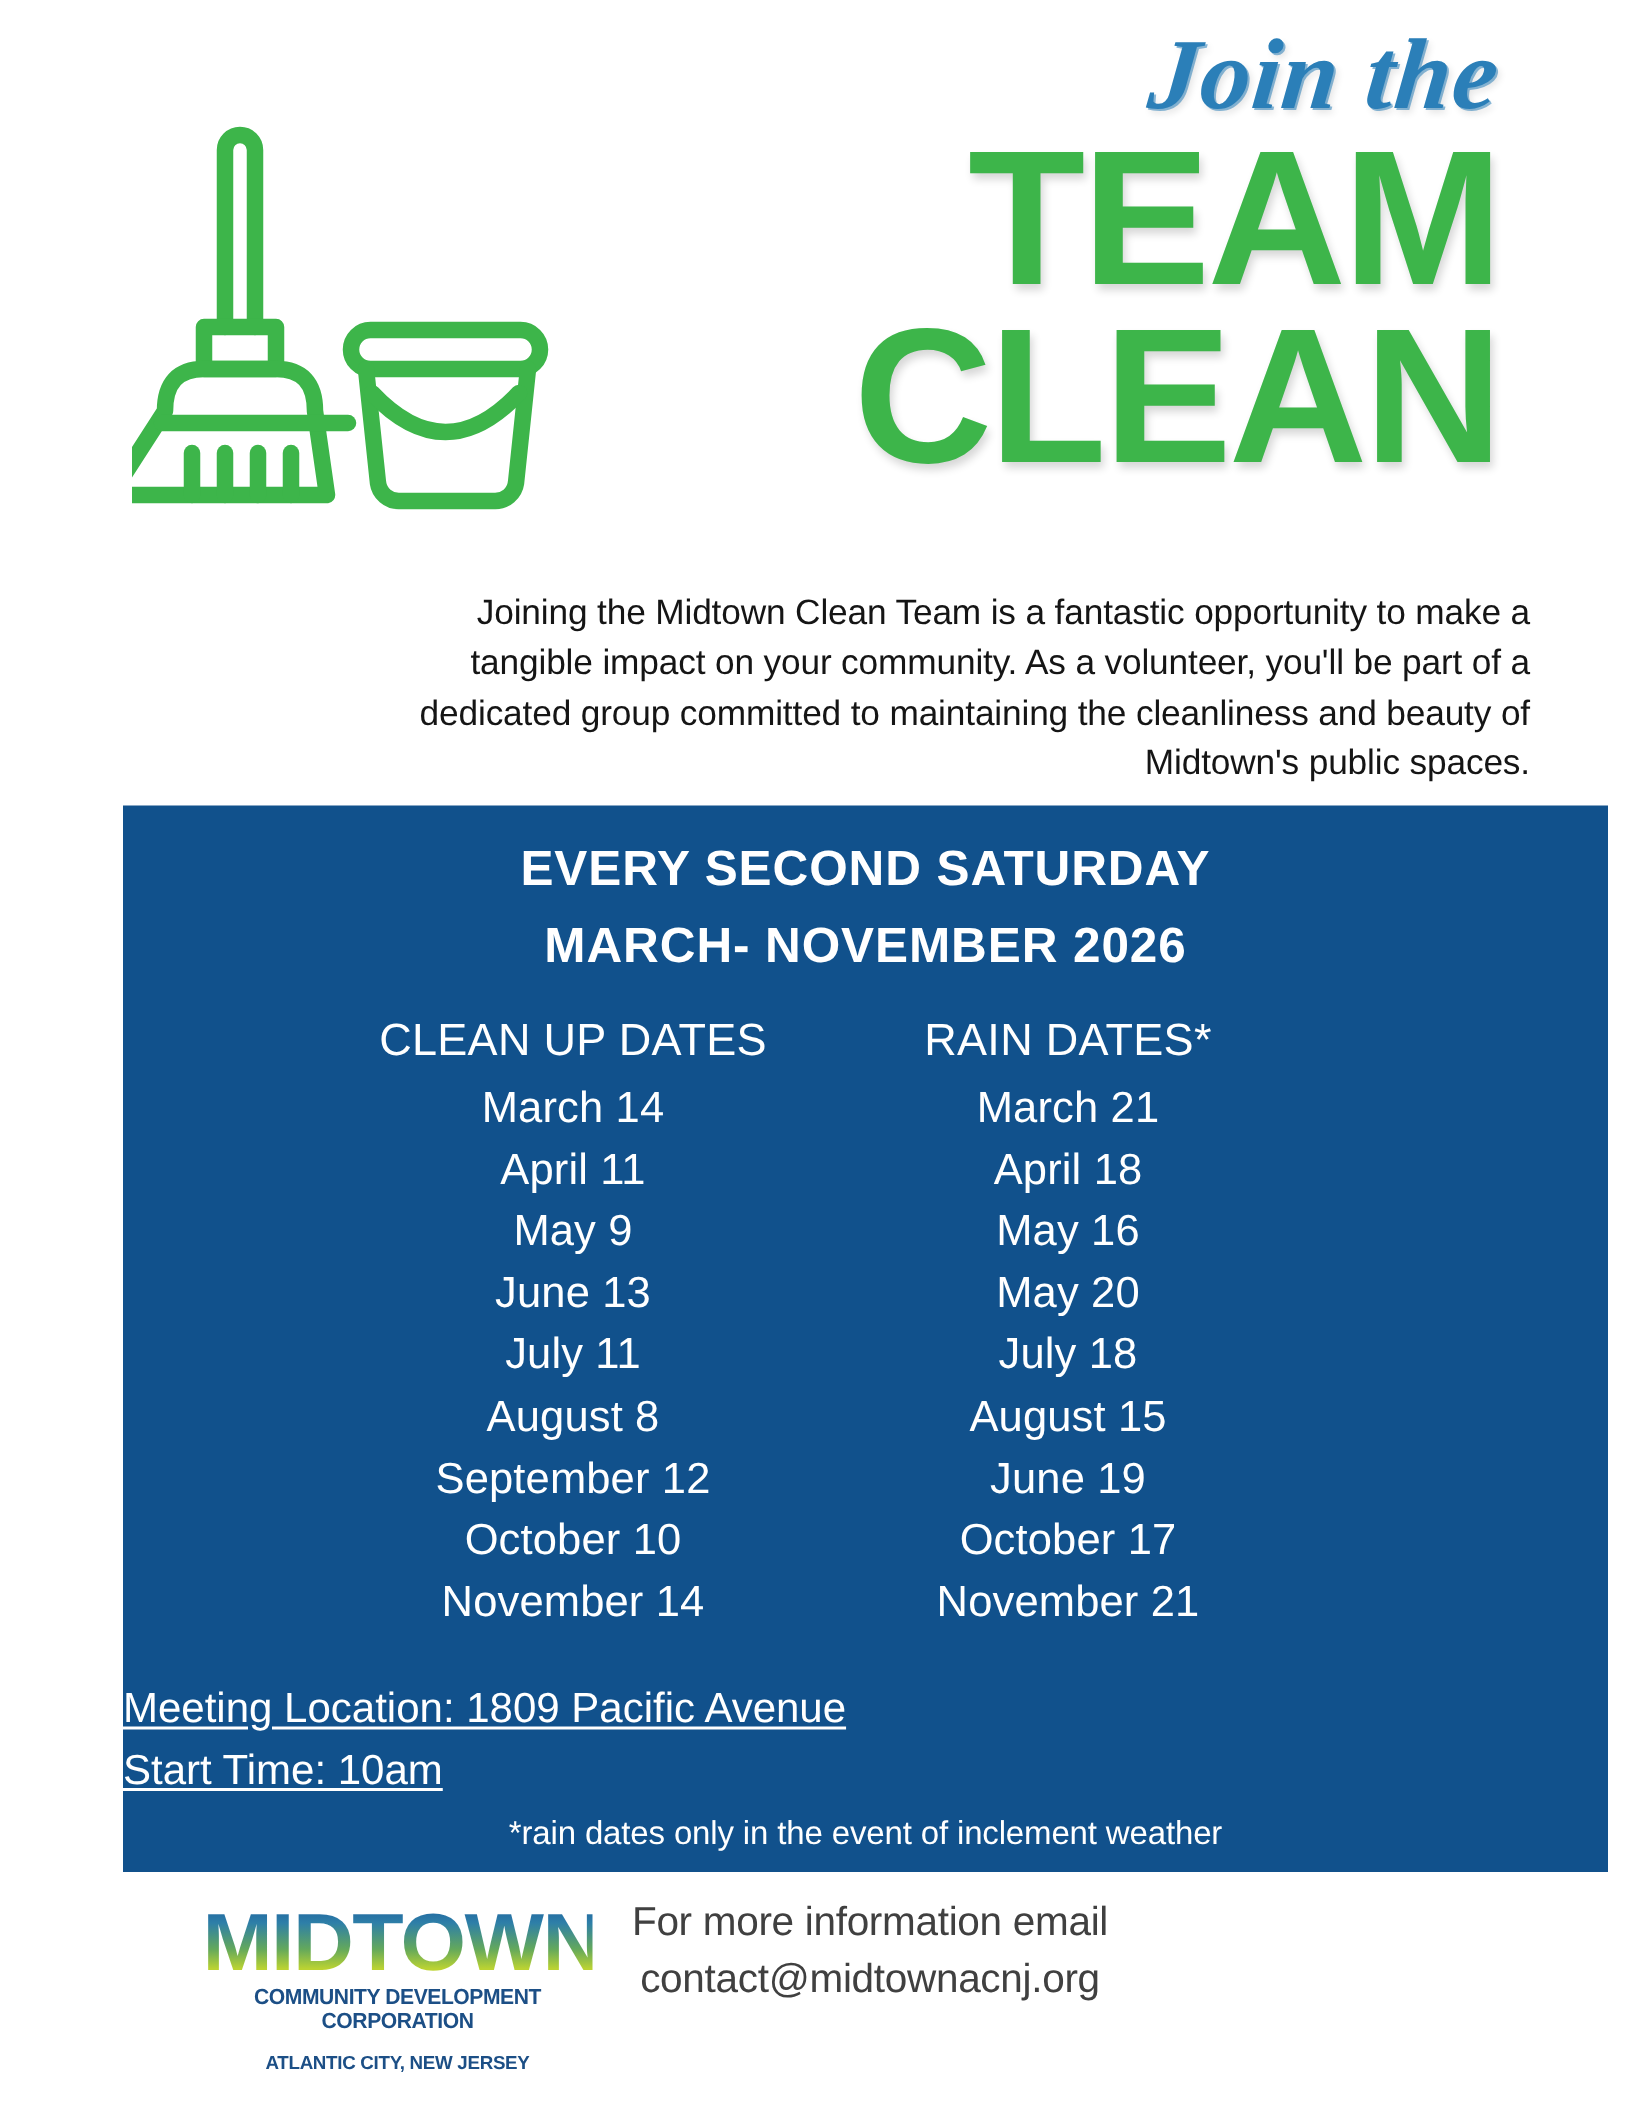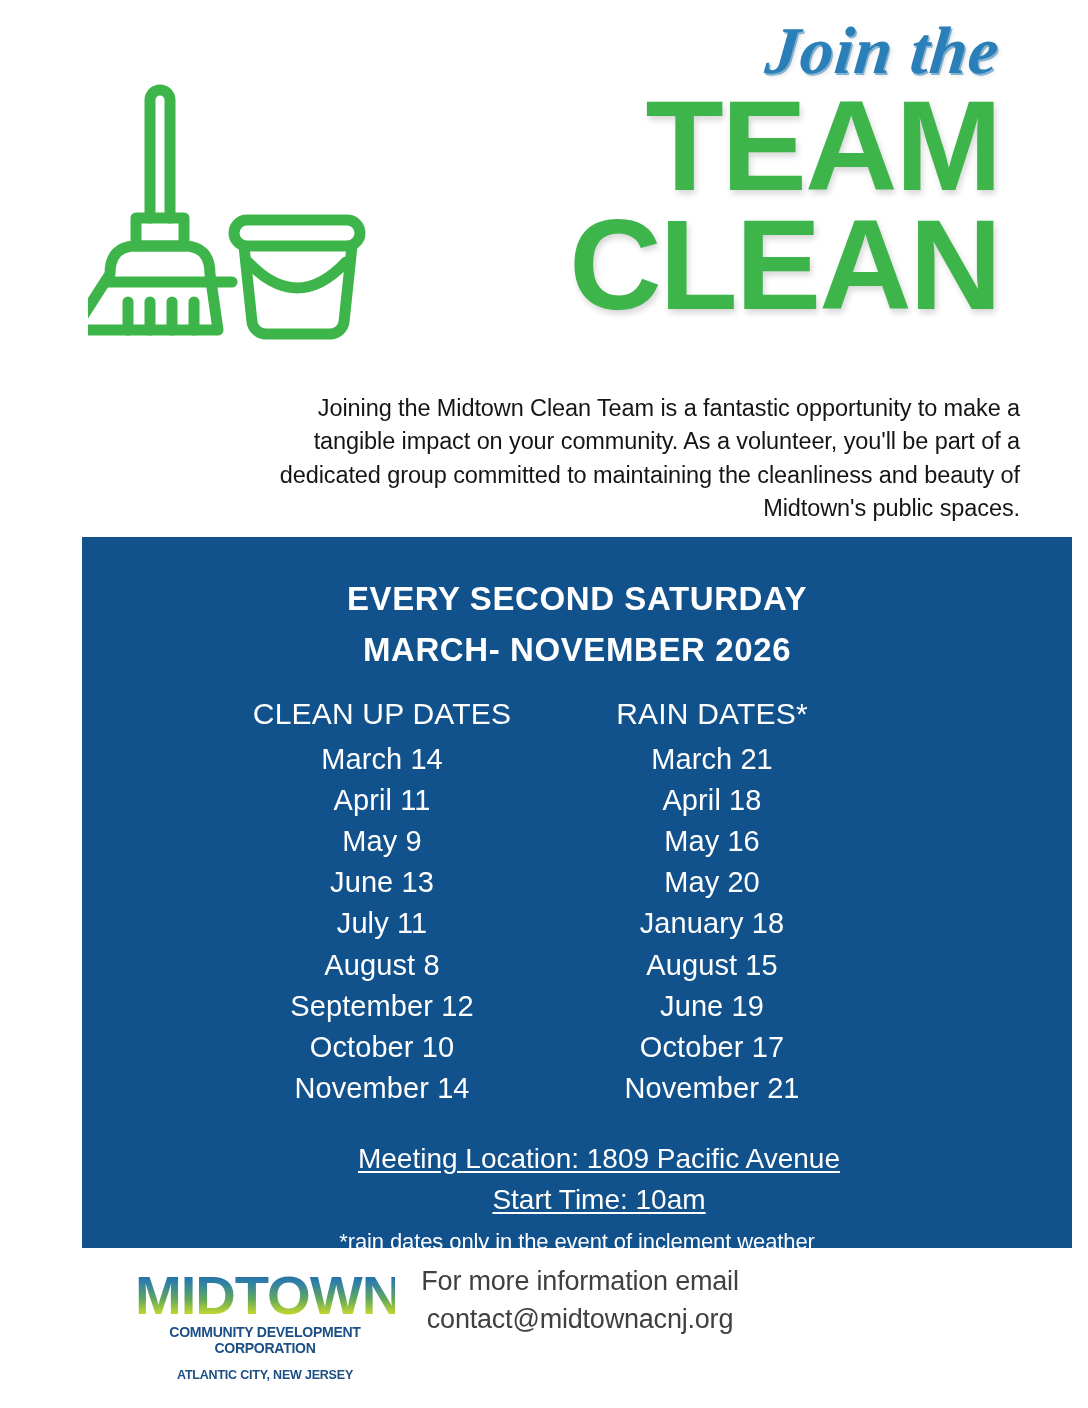--- a/index.html
+++ b/index.html
@@ -80,21 +80,21 @@
 
   
   #blue-panel {
     position: absolute;
     left: 82px;
     top: 537px;
     width: 990px;
     height: 711px;
     background: #11518C;
     color: #ffffff;
-    padding-top: 36px;
+    padding-top: 16px;
   }
 
   .panel-heading {
     text-align: center;
     font-weight: bold;
     font-size: 33px;
     letter-spacing: 0.6px;
     line-height: 1.55;
     padding: 0 40px;
   }
@@ -116,22 +116,21 @@
     letter-spacing: 0.2px;
   }
   .date-item {
     font-size: 29px;
     line-height: 1.42;
     letter-spacing: 0.1px;
   }
 
   #meeting-info {
     margin-top: 30px;
-    text-align: center;
-    margin-left: 44px;
+    text-align: left;
   }
   .meeting-line {
     font-size: 28px;
     line-height: 1.45;
     text-decoration: underline;
     text-underline-offset: 3px;
   }
   #rain-note {
     margin-top: 8px;
     text-align: center;
@@ -271,21 +270,21 @@
       <div class="date-item">October 10</div>
       <div class="date-item">November 14</div>
     </div>
 
     <div class="date-column">
       <div class="column-header">RAIN DATES*</div>
       <div class="date-item">March 21</div>
       <div class="date-item">April 18</div>
       <div class="date-item">May 16</div>
       <div class="date-item">May 20</div>
-      <div class="date-item">January 18</div>
+      <div class="date-item">July 18</div>
       <div class="date-item">August 15</div>
       <div class="date-item">June 19</div>
       <div class="date-item">October 17</div>
       <div class="date-item">November 21</div>
     </div>
 
   </div>
 
   <div id="meeting-info">
     <div class="meeting-line">Meeting Location: 1809 Pacific Avenue</div>

